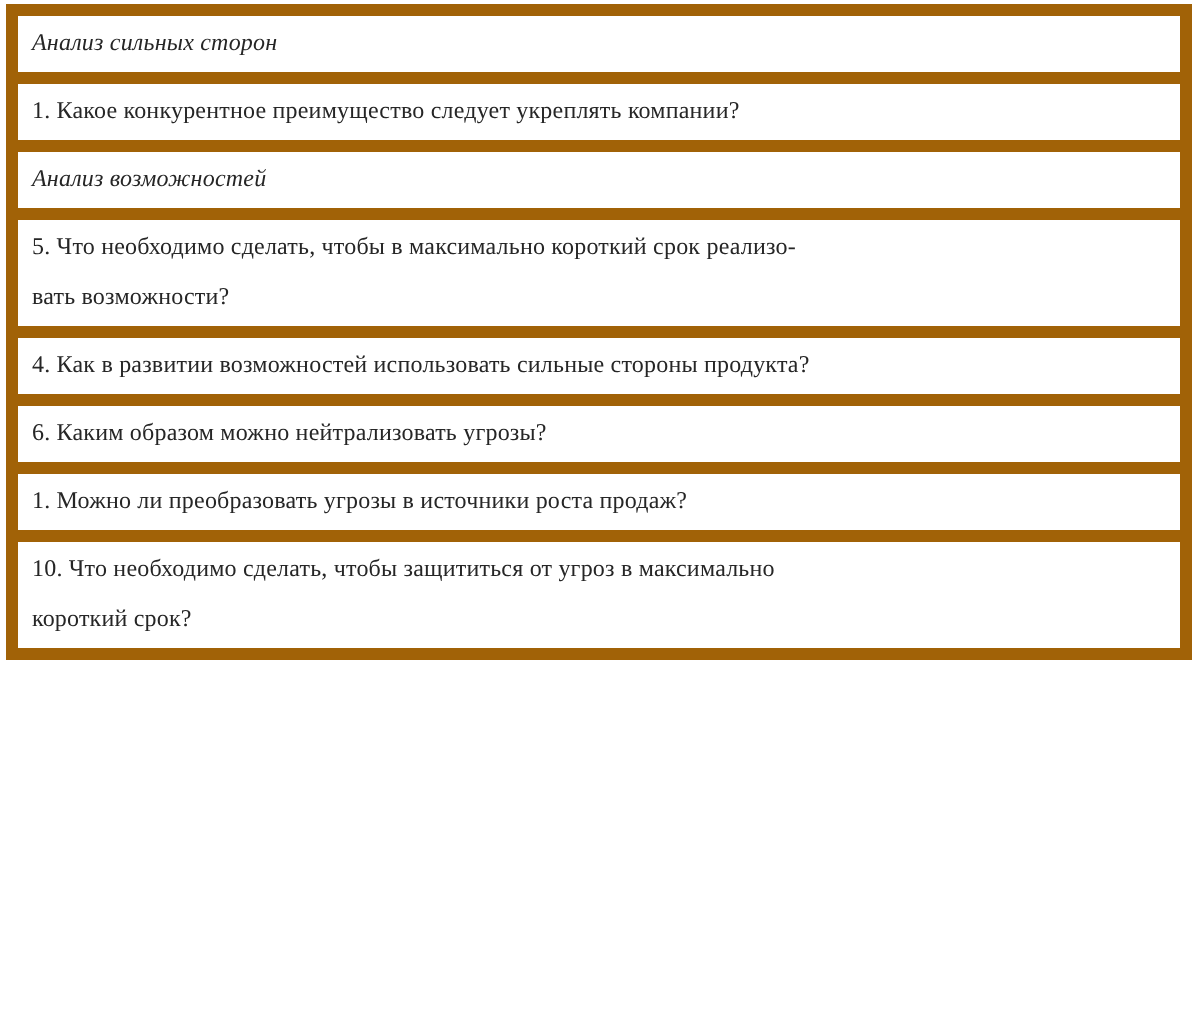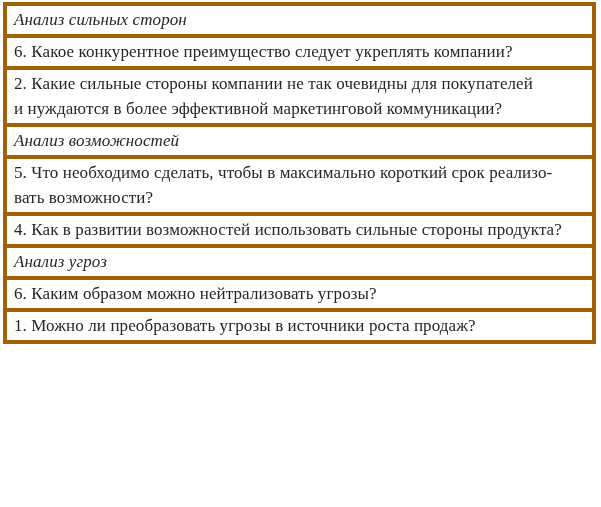--- a/index.html
+++ b/index.html
@@ -18,22 +18,22 @@
     font-family: "Liberation Serif", "DejaVu Serif", serif;
   }
   table.swot {
     width: 593px;
     border-collapse: collapse;
     table-layout: fixed;
     color: #262626;
     border: 1px solid #1b1b1b;
   }
   table.swot td {
-    border: 4px solid #a16207;
-    font-size: 17px;
+    border: 6px solid #a16207;
+    font-size: 12px;
     line-height: 25px;
     padding: 1px 8px 2px 7px;
     white-space: pre-line;
     vertical-align: middle;
     letter-spacing: 0.1px;
   }
   tr.section td {
     font-style: italic;
   }
   tr.question td {
@@ -43,40 +43,37 @@
 </head>
 <body>
 
 <div class="page">
   <table class="swot">
     <tbody>
         <tr class="section">
     <td>Анализ сильных сторон</td>
   </tr>
         <tr class="question">
-    <td>6. Какое конкурентное преимущество следует укреплять компании?</td>
-  </tr>
-        <tr class="question">
-    <td>2. Какие сильные стороны компании не так очевидны для покупателей
-и нуждаются в более эффективной маркетинговой коммуникации?</td>
+    <td>1. Какое конкурентное преимущество следует укреплять компании?</td>
   </tr>
         <tr class="section">
     <td>Анализ возможностей</td>
   </tr>
         <tr class="question">
     <td>5. Что необходимо сделать, чтобы в максимально короткий срок реализо-
 вать возможности?</td>
   </tr>
         <tr class="question">
     <td>4. Как в развитии возможностей использовать сильные стороны продукта?</td>
   </tr>
-        <tr class="section">
-    <td>Анализ угроз</td>
-  </tr>
         <tr class="question">
     <td>6. Каким образом можно нейтрализовать угрозы?</td>
   </tr>
         <tr class="question">
     <td>1. Можно ли преобразовать угрозы в источники роста продаж?</td>
   </tr>
+        <tr class="question">
+    <td>10. Что необходимо сделать, чтобы защититься от угроз в максимально
+короткий срок?</td>
+  </tr>
       </tbody>
   </table>
 </div>
 
 </body></html>

